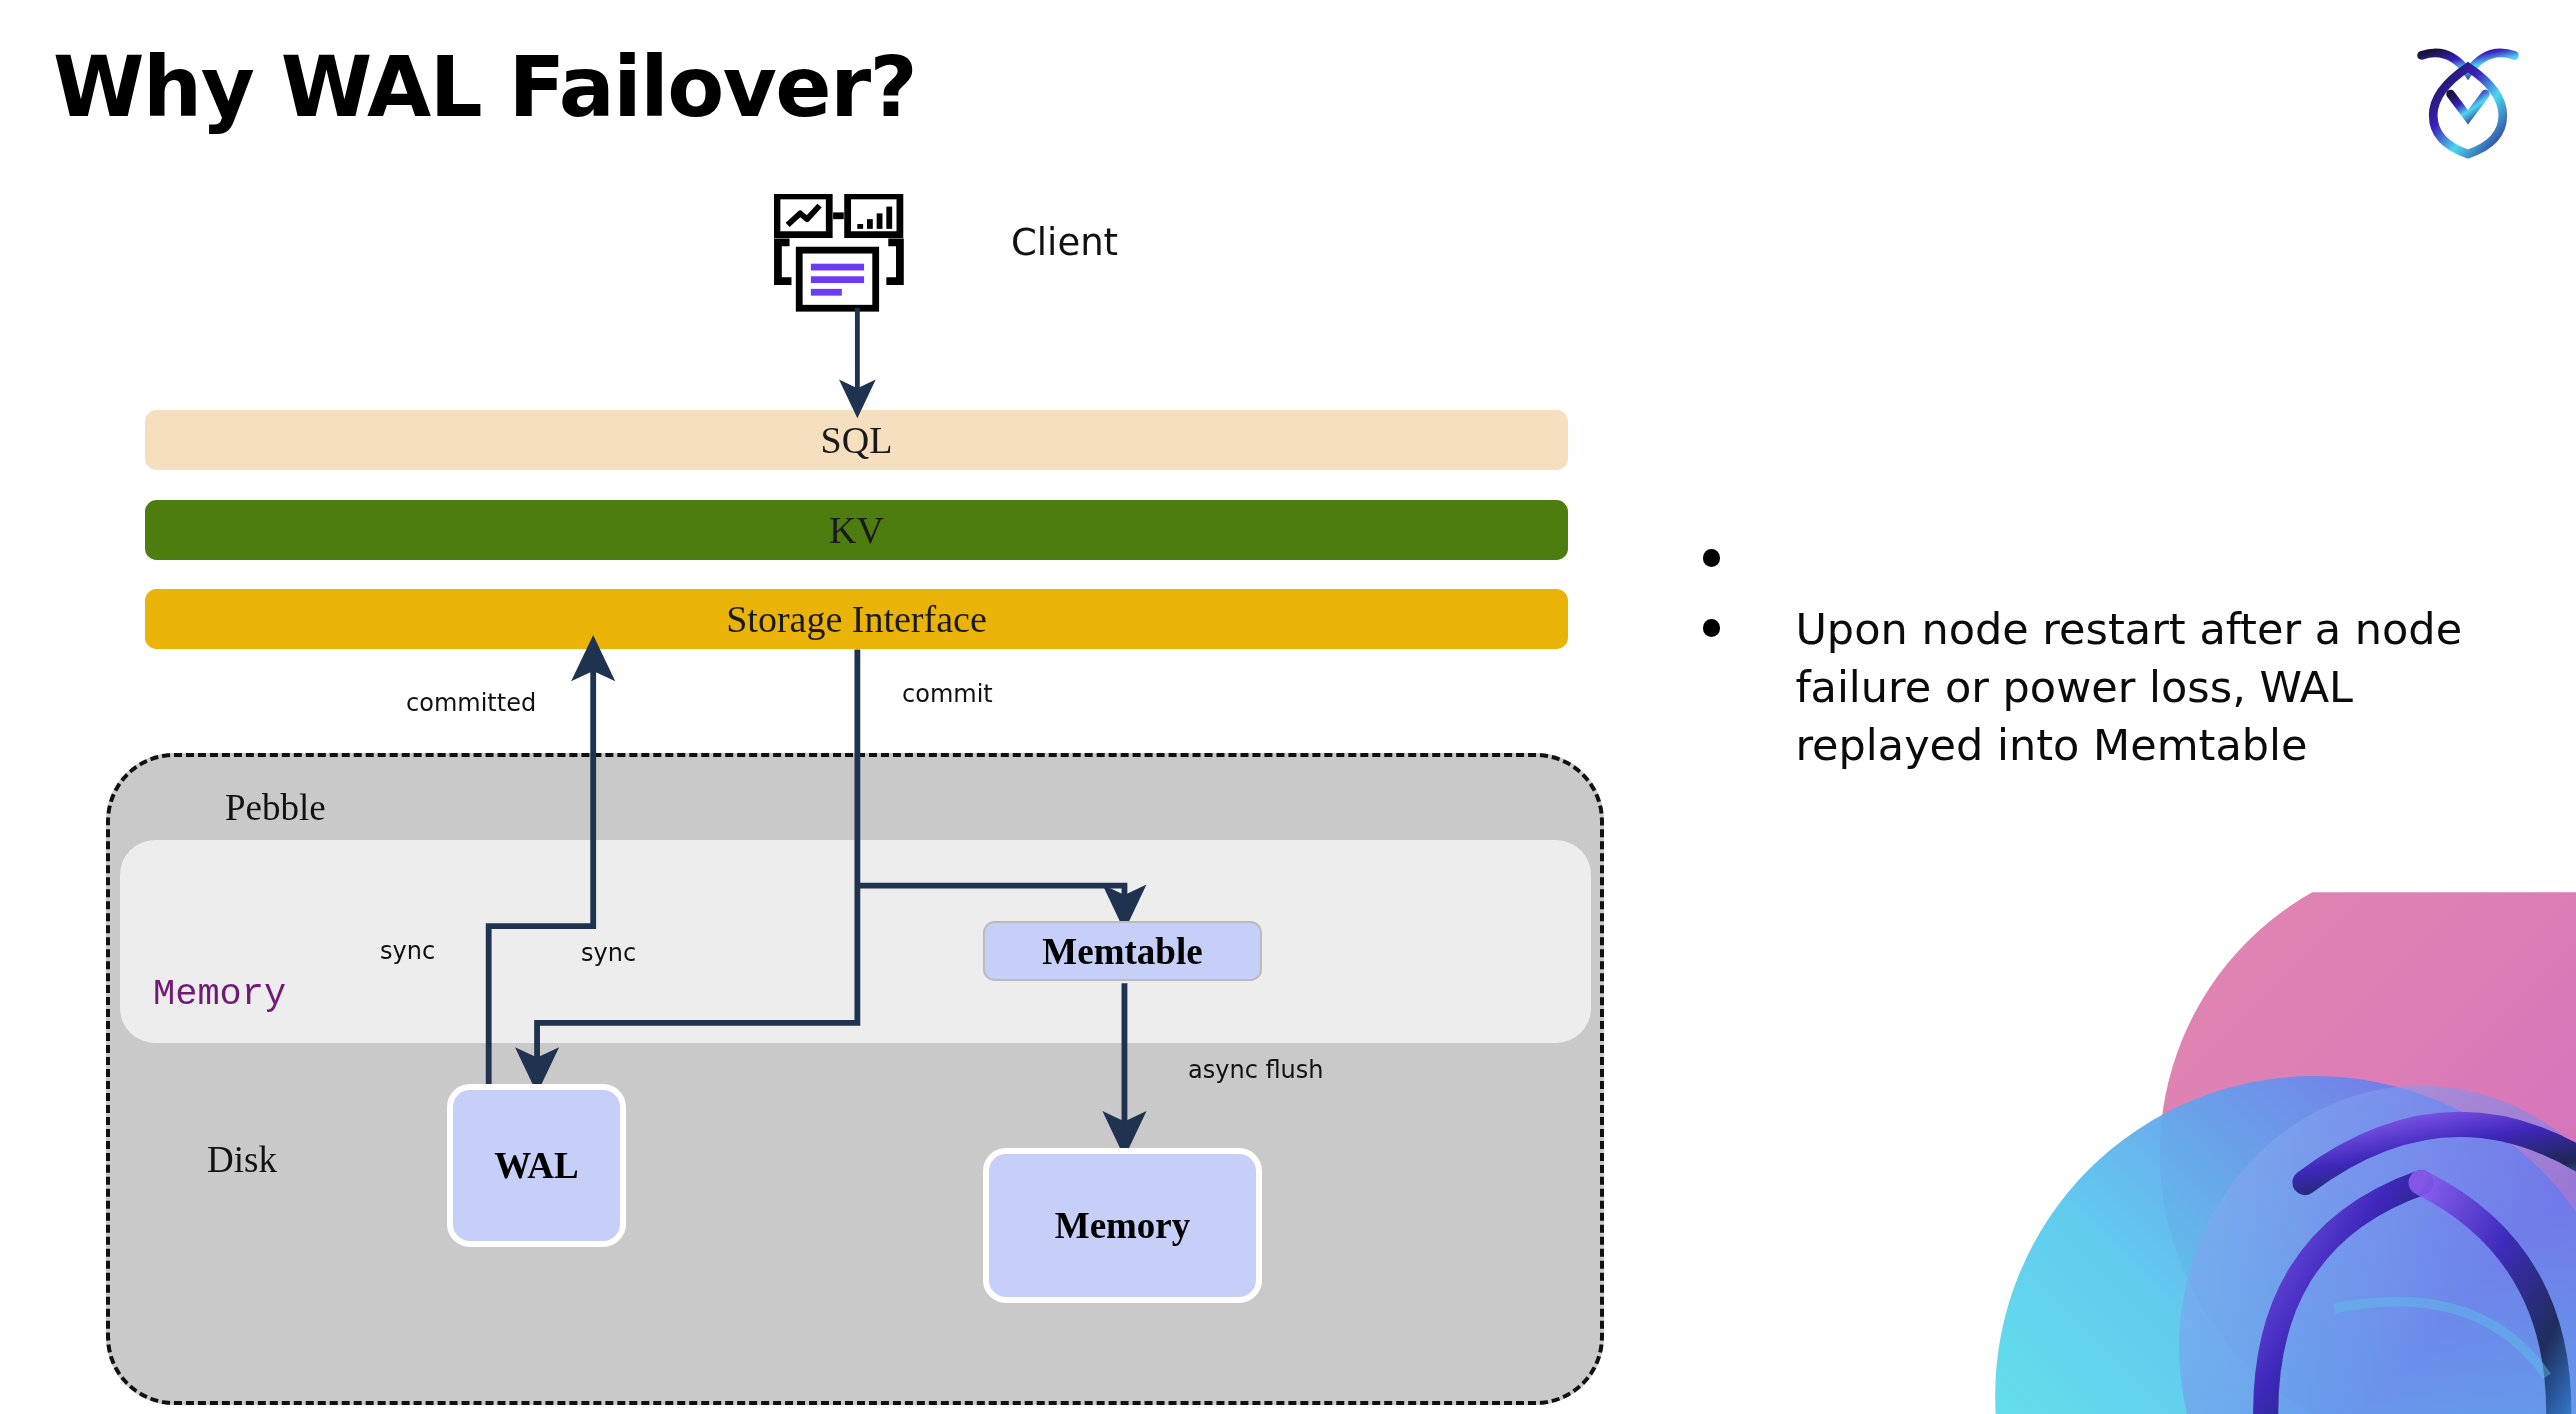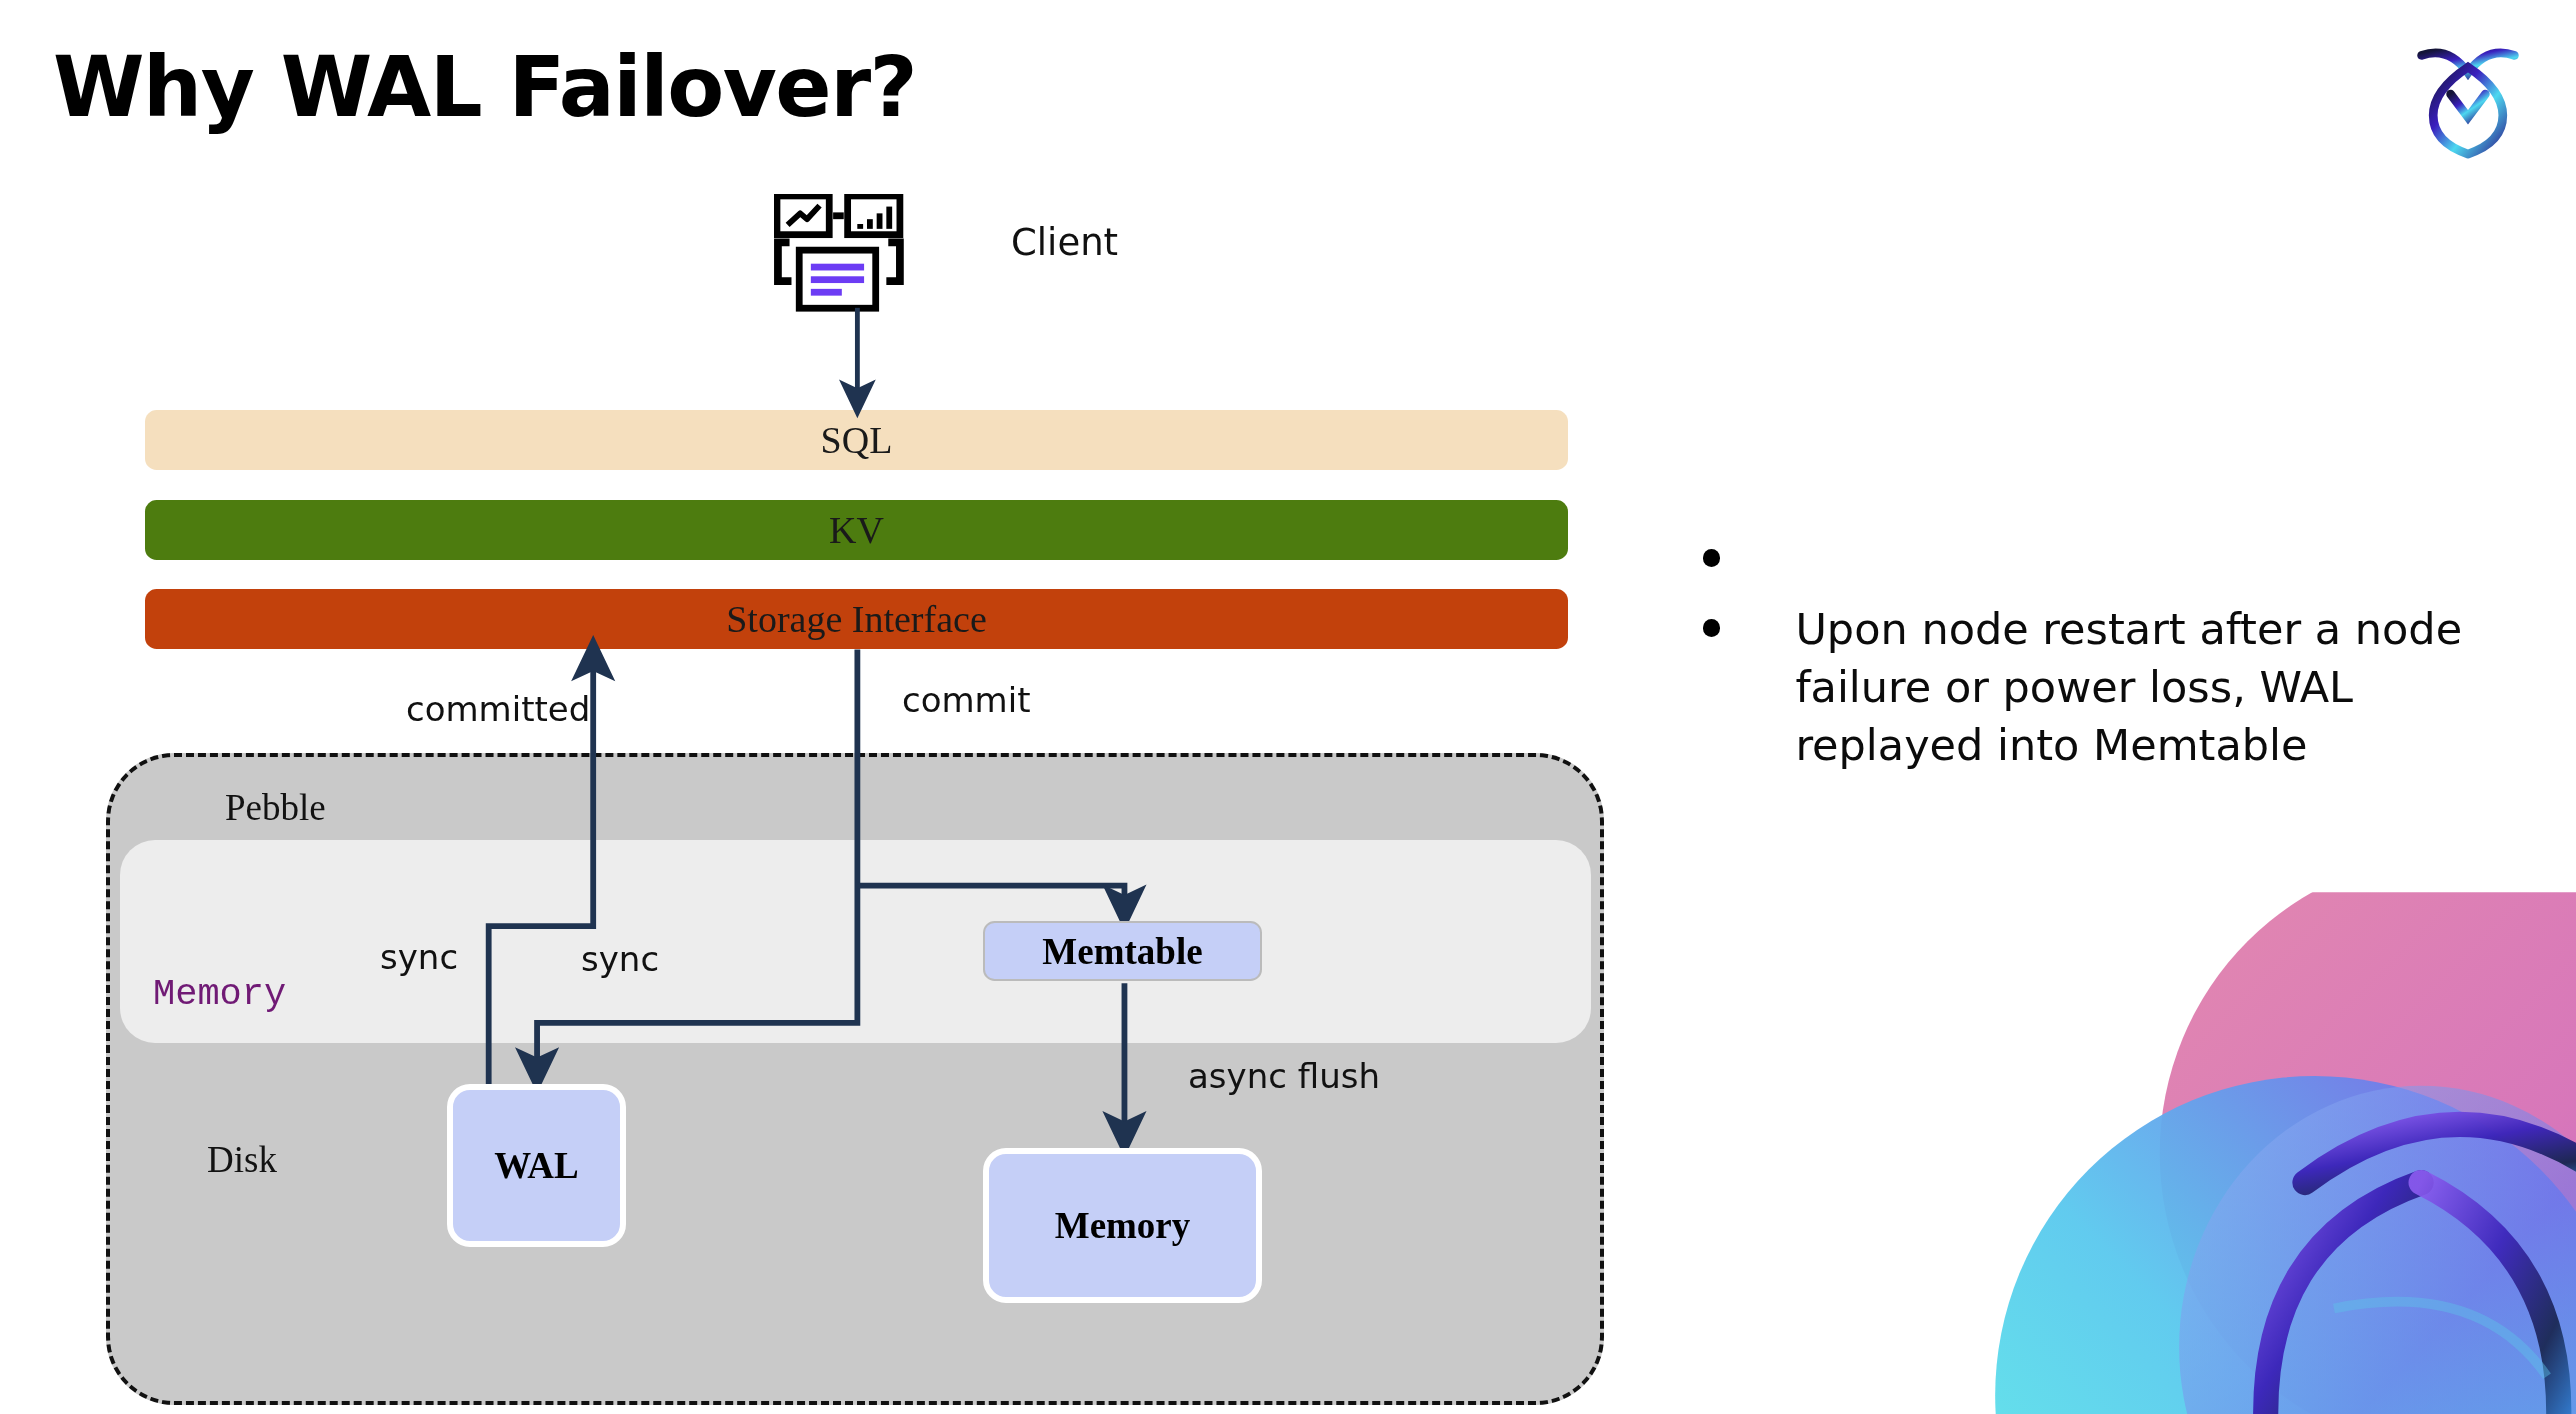--- a/index.html
+++ b/index.html
@@ -74,21 +74,21 @@
     border-radius: 11.6px;
     display: flex;
     align-items: center;
     justify-content: center;
     font-family: "Liberation Serif", serif;
     font-size: 38px;
     color: #1a1a1a;
   }
   #layer-sql { top: 410px; background: #F5DFBE; }
   #layer-kv  { top: 500px; background: #4d7c0f; }
-  #layer-si  { top: 589px; background: #c2410c; }
+  #layer-si  { top: 589px; background: #eab308; }
 
   
   #pebble-container {
     position: absolute;
     left: 106px;
     top: 753px;
     width: 1498px;
     height: 652px;
     background: #C9C9C9;
     border: 4.8px dashed #111111;
@@ -169,21 +169,21 @@
     position: absolute;
     left: 0; top: 0;
     width: 2576px; height: 1415px;
     pointer-events: none;
   }
 
   
   .flow-label {
     position: absolute;
     font-family: "DejaVu Sans", sans-serif;
-    font-size: 34px;
+    font-size: 24px;
     color: #111111;
     white-space: nowrap;
   }
   #label-committed  { left: 406px;  top: 689px; }
   #label-commit     { left: 902px;  top: 680px; }
   #label-sync-left  { left: 380px;  top: 937px; }
   #label-sync-right { left: 581px;  top: 939px; }
   #label-async      { left: 1188px; top: 1056px; }
 
   

